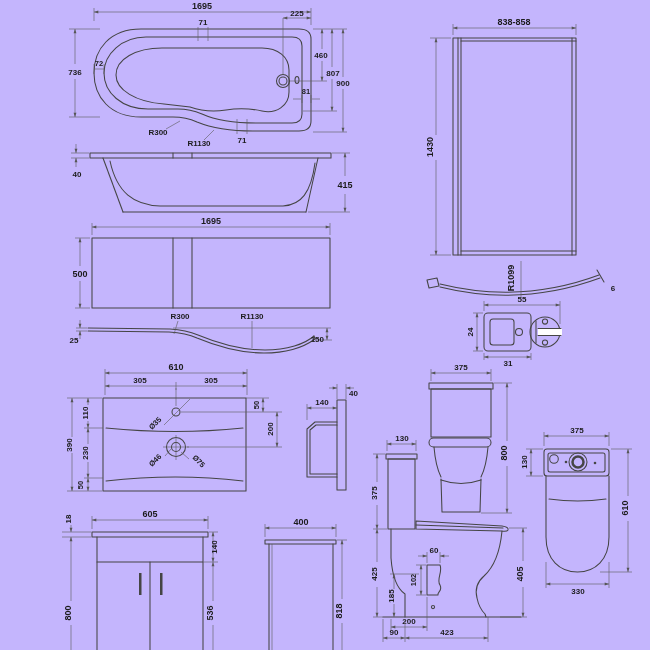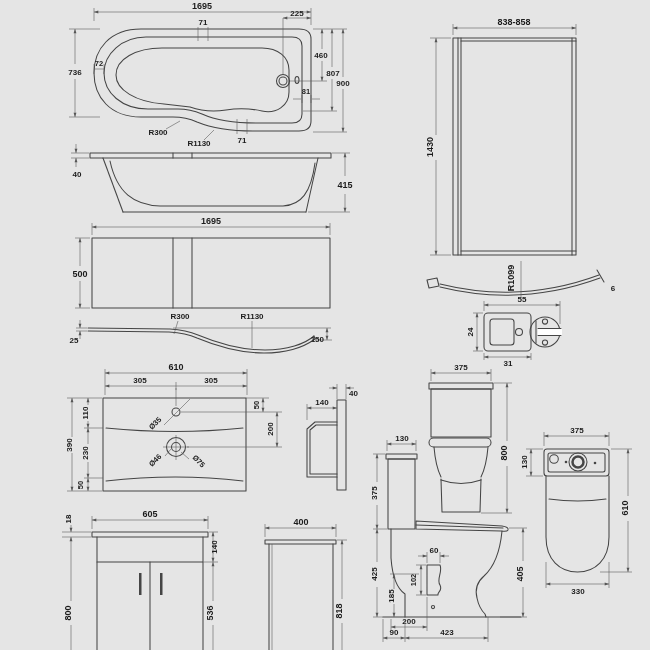--- a/index.html
+++ b/index.html
@@ -1,16 +1,16 @@
 <!DOCTYPE html>
 <html><head>
 <meta charset="utf-8">
 <style>
   html,body{margin:0;padding:0;background:#fff;}
-  .canvas{position:relative;width:650px;height:650px;background:#e5e5e5;overflow:hidden;}
+  .canvas{position:relative;width:650px;height:650px;background:#c4b5fd;overflow:hidden;}
   svg{position:absolute;left:0;top:0;}
   text{font-family:"Liberation Sans","DejaVu Sans",sans-serif;font-weight:bold;fill:#1c1c1c;}
   .f9{font-size:9px}.f8{font-size:8px}.f7{font-size:7.5px}
   .d{stroke:#454545;stroke-width:1.05;fill:none;stroke-linejoin:round;stroke-linecap:round;}
   .t{stroke:#5a5a5a;stroke-width:0.6;fill:none;}
   .a{stroke:#5a5a5a;stroke-width:0.6;fill:none;}
   .mid{text-anchor:middle}
 </style>
 </head>
 <body>

